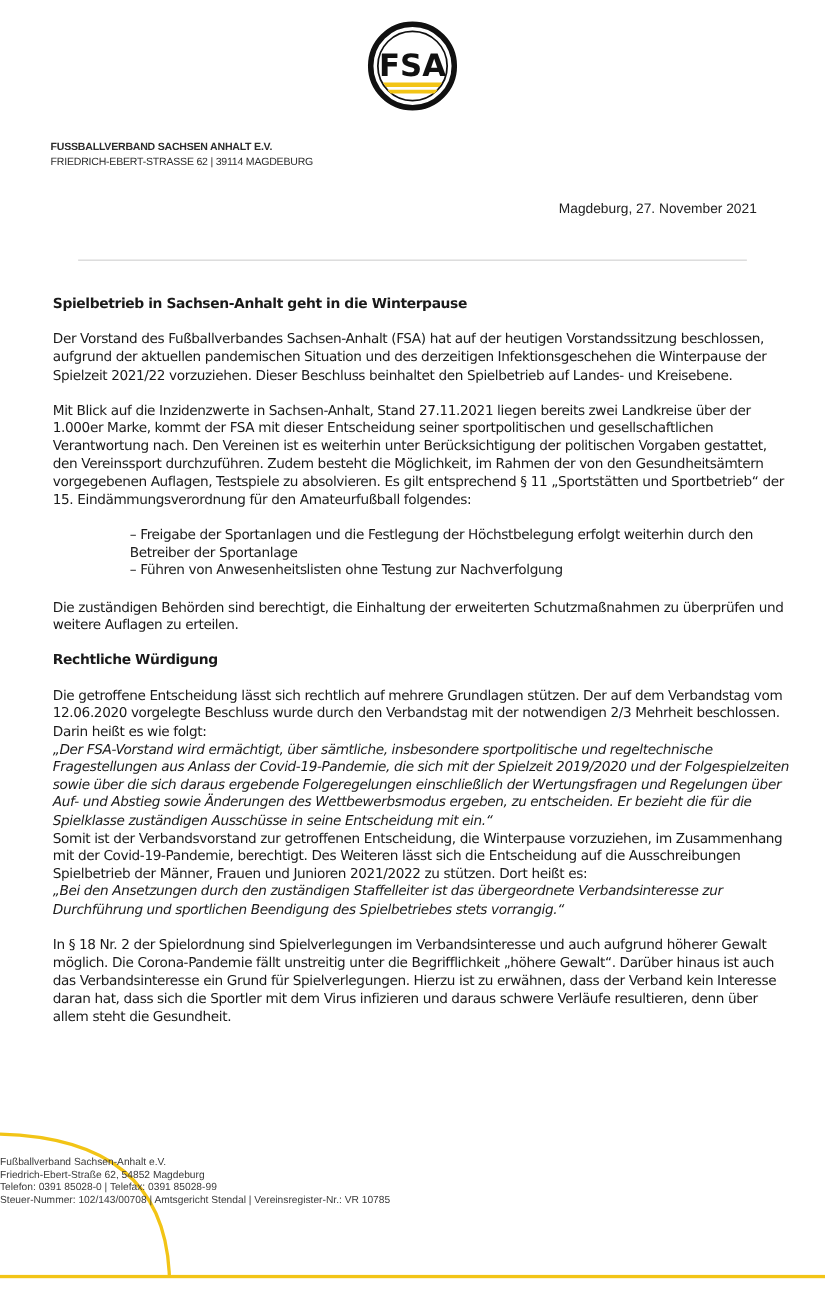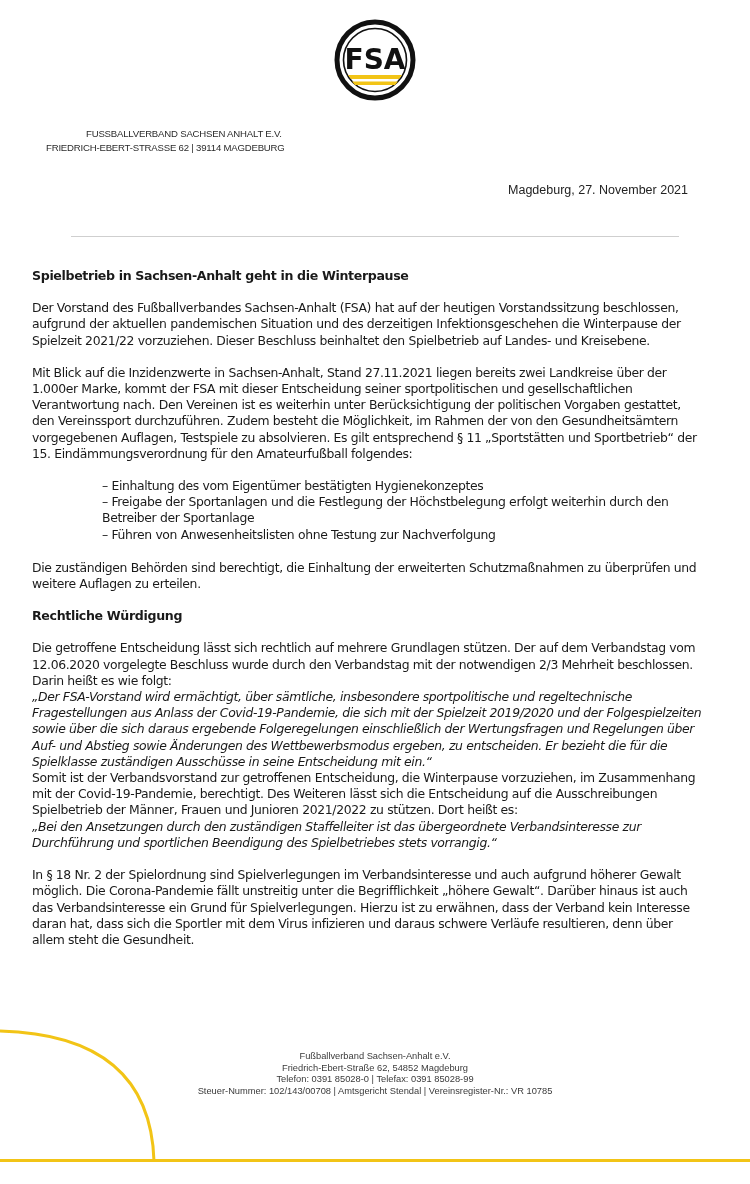--- a/index.html
+++ b/index.html
@@ -1,30 +1,30 @@
 <!DOCTYPE html>
 <html><head>
 <meta charset="utf-8">
 <style>
   html, body { margin:0; padding:0; background:#ffffff; }
   body { width:750px; height:1184px; position:relative; overflow:hidden; font-family:"DejaVu Sans", sans-serif; color:#1a1a1a; }
   .logo { position:absolute; left:333px; top:18px; width:84px; height:84px; }
   .org { position:absolute; left:46px; top:127px; font-family:"Liberation Sans", sans-serif; font-size:9.6px; color:#2b2b2b; letter-spacing:-0.2px; line-height:14px; }
-  .org .name { font-weight:normal;margin-left:40px; }
+  .org .name { font-weight:bold; }
   .date { position:absolute; right:62px; top:183px; font-family:"Liberation Sans", sans-serif; font-size:12.5px; color:#222; }
   .rule { position:absolute; left:71px; top:236px; width:608px; height:1px; background:#cfcfcf; }
-  .content { position:absolute; left:32px; top:268px; width:670px; font-size:12.4px; line-height:16.2px; letter-spacing:-0.35px; }
+  .content { position:absolute; left:48px; top:268px; width:670px; font-size:12.4px; line-height:16.2px; letter-spacing:-0.35px; }
   .content p { margin:0 0 16px 0; }
   .heading { font-weight:bold; font-size:12.6px; margin:0 0 16px 0; }
   .bullet { margin:0 0 16px 0; }
   .sublist { margin:0 0 17px 70px; }
   .sublist div { margin:0; }
   .quote { font-style:italic; }
   .tight { margin:0 !important; }
-  .footer { position:absolute; left:0; width:750px; top:1051px; text-align:center; font-family:"Liberation Sans", sans-serif; font-size:9.3px; line-height:11.6px; color:#3a3a3a; }
+  .footer { position:absolute; left:0; width:750px; top:1051px; text-align:left; font-family:"Liberation Sans", sans-serif; font-size:9.3px; line-height:11.6px; color:#3a3a3a; }
   .footer-arc { position:absolute; left:0; top:1025px; width:160px; height:140px; }
   .footer-line { position:absolute; left:0; top:1159px; width:750px; height:3px; background:#f2c416; }
 </style>
 </head>
 <body>
 
 <svg class="logo" viewBox="0 0 84 84">
   <circle cx="42" cy="42" r="38" fill="#fff" stroke="#111" stroke-width="5"></circle>
   <circle cx="42" cy="42" r="31.5" fill="none" stroke="#111" stroke-width="1.6"></circle>
   <text x="42" y="51" text-anchor="middle" font-family="DejaVu Sans, sans-serif" font-weight="bold" font-size="28" fill="#111">FSA</text>
@@ -38,21 +38,20 @@
 </div>
 
 <div class="date">Magdeburg, 27. November 2021</div>
 <div class="rule"></div>
 
 <div class="content">
   <div class="heading">Spielbetrieb in Sachsen-Anhalt geht in die Winterpause</div>
   <p>Der Vorstand des Fußballverbandes Sachsen-Anhalt (FSA) hat auf der heutigen Vorstandssitzung beschlossen, aufgrund der aktuellen pandemischen Situation und des derzeitigen Infektionsgeschehen die Winterpause der Spielzeit 2021/22 vorzuziehen. Dieser Beschluss beinhaltet den Spielbetrieb auf Landes- und Kreisebene.</p>
   <p>Mit Blick auf die Inzidenzwerte in Sachsen-Anhalt, Stand 27.11.2021 liegen bereits zwei Landkreise über der 1.000er Marke, kommt der FSA mit dieser Entscheidung seiner sportpolitischen und gesellschaftlichen Verantwortung nach. Den Vereinen ist es weiterhin unter Berücksichtigung der politischen Vorgaben gestattet, den Vereinssport durchzuführen. Zudem besteht die Möglichkeit, im Rahmen der von den Gesundheitsämtern vorgegebenen Auflagen, Testspiele zu absolvieren. Es gilt entsprechend § 11 „Sportstätten und Sportbetrieb“ der 15. Eindämmungsverordnung für den Amateurfußball folgendes:</p>
   <div class="sublist">
-    <div>– Einhaltung des vom Eigentümer bestätigten Hygienekonzeptes</div>
     <div>– Freigabe der Sportanlagen und die Festlegung der Höchstbelegung erfolgt weiterhin durch den Betreiber der Sportanlage</div>
     <div>– Führen von Anwesenheitslisten ohne Testung zur Nachverfolgung</div>
   </div>
   <p>Die zuständigen Behörden sind berechtigt, die Einhaltung der erweiterten Schutzmaßnahmen zu überprüfen und weitere Auflagen zu erteilen.</p>
 
   <div class="heading">Rechtliche Würdigung</div>
   <p class="tight">Die getroffene Entscheidung lässt sich rechtlich auf mehrere Grundlagen stützen. Der auf dem Verbandstag vom 12.06.2020 vorgelegte Beschluss wurde durch den Verbandstag mit der notwendigen 2/3 Mehrheit beschlossen. Darin heißt es wie folgt:</p>
   <p class="tight quote">„Der FSA-Vorstand wird ermächtigt, über sämtliche, insbesondere sportpolitische und regeltechnische Fragestellungen aus Anlass der Covid-19-Pandemie, die sich mit der Spielzeit 2019/2020 und der Folgespielzeiten sowie über die sich daraus ergebende Folgeregelungen einschließlich der Wertungsfragen und Regelungen über Auf- und Abstieg sowie Änderungen des Wettbewerbsmodus ergeben, zu entscheiden. Er bezieht die für die Spielklasse zuständigen Ausschüsse in seine Entscheidung mit ein.“</p>
   <p class="tight">Somit ist der Verbandsvorstand zur getroffenen Entscheidung, die Winterpause vorzuziehen, im Zusammenhang mit der Covid-19-Pandemie, berechtigt. Des Weiteren lässt sich die Entscheidung auf die Ausschreibungen Spielbetrieb der Männer, Frauen und Junioren 2021/2022 zu stützen. Dort heißt es:</p>
   <p class="quote">„Bei den Ansetzungen durch den zuständigen Staffelleiter ist das übergeordnete Verbandsinteresse zur Durchführung und sportlichen Beendigung des Spielbetriebes stets vorrangig.“</p>

